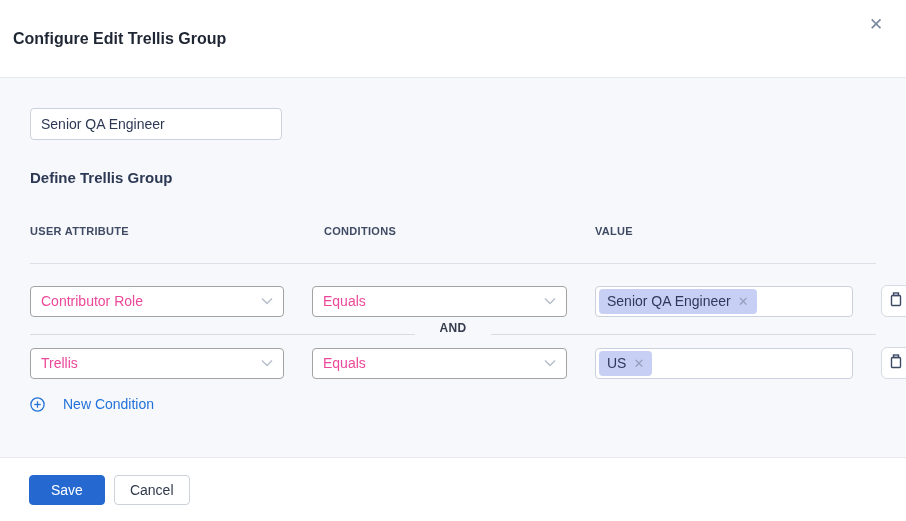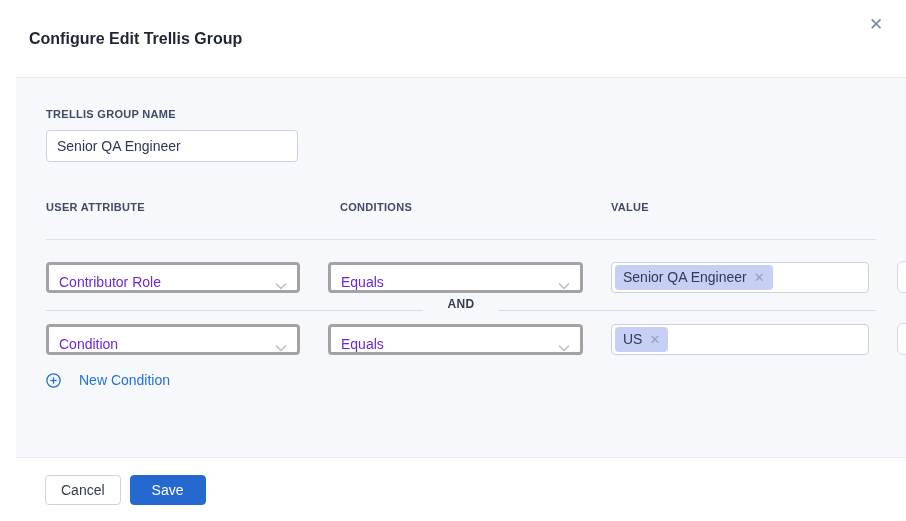--- a/index.html
+++ b/index.html
@@ -3,21 +3,21 @@
 <meta charset="utf-8">
 <style>
   * { margin: 0; padding: 0; box-sizing: border-box; }
   html, body { width: 906px; height: 521px; }
   body {
     font-family: "Liberation Sans", sans-serif;
     background: #ffffff;
     color: #2d3954;
     overflow: hidden;
   }
-  .modal { width: 906px; height: 521px; display: flex; flex-direction: column; background: #fff; padding-left: 16px; }
+  .modal { width: 906px; height: 521px; display: flex; flex-direction: column; background: #fff; }
 
   
   .modal-header {
     height: 78px; flex: 0 0 78px;
     display: flex; align-items: center; justify-content: space-between;
     padding: 0 18px 0 13px;
     border-bottom: 1px solid #e7e9ef;
     background: #ffffff;
   }
   .modal-title { font-size: 16px; font-weight: bold; color: #1f2633; }
@@ -60,23 +60,23 @@
   }
   .cond-headers { margin-top: 27px; }
   .table-divider {
     border: none; border-top: 1px solid #dde0e8;
     margin-top: 14px;
   }
   .cond-row { margin-top: 21px; }
 
   .select-box {
     height: 31px; background: #fff;
-    border: 3px solid #a3a3a3; border-radius: 4px;
-    display: flex; align-items: flex-end; justify-content: space-between;
-    padding: 0 10px; font-size: 14px; color: #6d28d9;
+    border: 1px solid #a3a3a3; border-radius: 4px;
+    display: flex; align-items: center; justify-content: space-between;
+    padding: 0 10px; font-size: 14px; color: #ec4899;
     cursor: pointer;
   }
   .chevron { color: #b6bdc9; display: flex; align-items: center; }
 
   .value-box {
     height: 31px; background: #fff;
     border: 1px solid #cbd1dc; border-radius: 4px;
     display: flex; align-items: center;
     padding: 0 3px; overflow: hidden;
   }
@@ -143,23 +143,23 @@
 
   <div class="modal-header">
     <div class="modal-title">Configure Edit Trellis Group</div>
     <button class="close-btn">
       <span>✕</span>
     </button>
   </div>
 
   <div class="modal-body">
 
-    <label class="field-label">TRELLIS GROUP NAME</label>
     <input class="text-input" type="text" value="Senior QA Engineer" style="">
 
+    <div class="section-heading">Define Trellis Group</div>
 
     
     <div class="cond-grid cond-headers">
       <span class="field-label" style="margin:0">USER ATTRIBUTE</span>
       <span class="field-label" style="margin:12px">CONDITIONS</span>
       <span class="field-label" style="margin:0">VALUE</span>
       <span></span>
     </div>
     <hr class="table-divider">
 
@@ -200,21 +200,21 @@
     
     <div class="and-sep">
       <span class="and-line"></span>
       <span class="and-text">AND</span>
       <span class="and-line"></span>
     </div>
 
     
     <div class="cond-grid">
       <div class="select-box">
-        <span>Condition</span>
+        <span>Trellis</span>
         <span class="chevron">
           <svg width="12" height="8" viewBox="0 0 12 8">
               <polyline points="1,1.5 6,6.5 11,1.5" fill="none" stroke="#b6bdc9" stroke-width="1.4"></polyline>
             </svg>
         </span>
       </div>
       <div class="select-box">
         <span>Equals</span>
         <span class="chevron">
           <svg width="12" height="8" viewBox="0 0 12 8">
@@ -246,17 +246,17 @@
           <line x1="7.5" y1="4.3" x2="7.5" y2="10.7"></line>
           <line x1="4.3" y1="7.5" x2="10.7" y2="7.5"></line>
         </svg>
       </span>
       <span>New Condition</span>
     </button>
 
   </div>
 
   <div class="modal-footer">
+    <button class="btn btn-primary">Save</button>
     <button class="btn btn-secondary">Cancel</button>
-    <button class="btn btn-primary">Save</button>
   </div>
 
 </div>
 
 </body></html>

